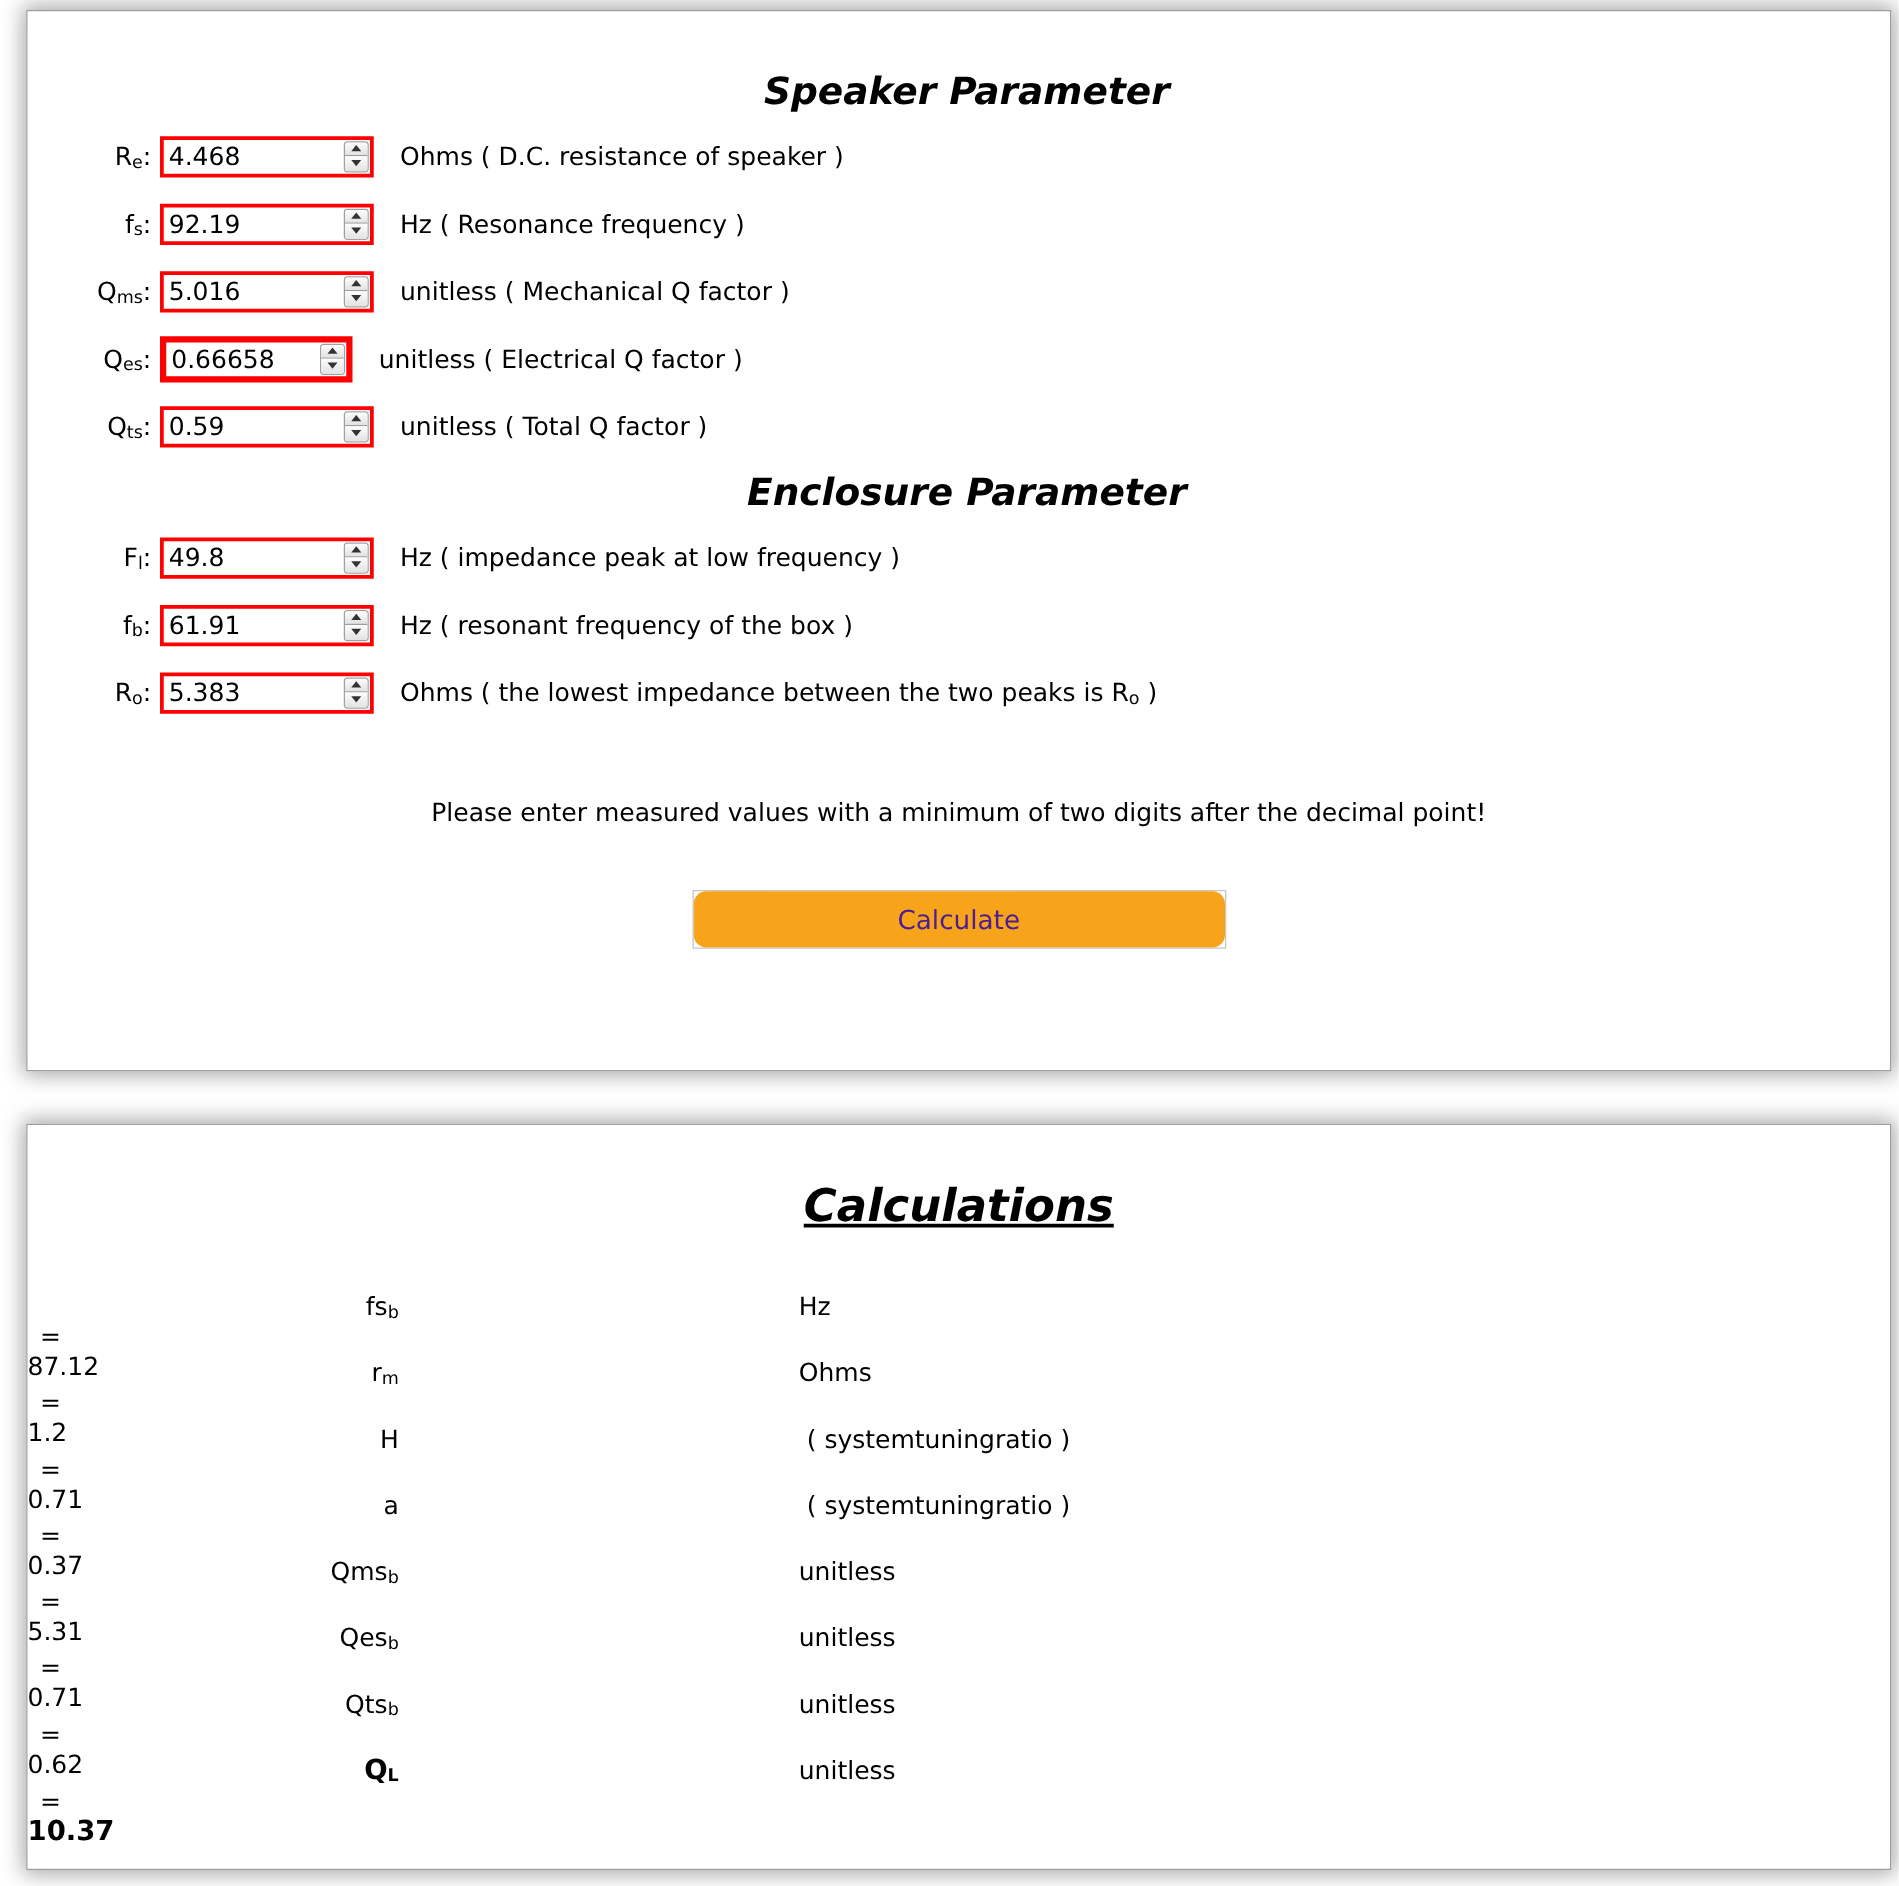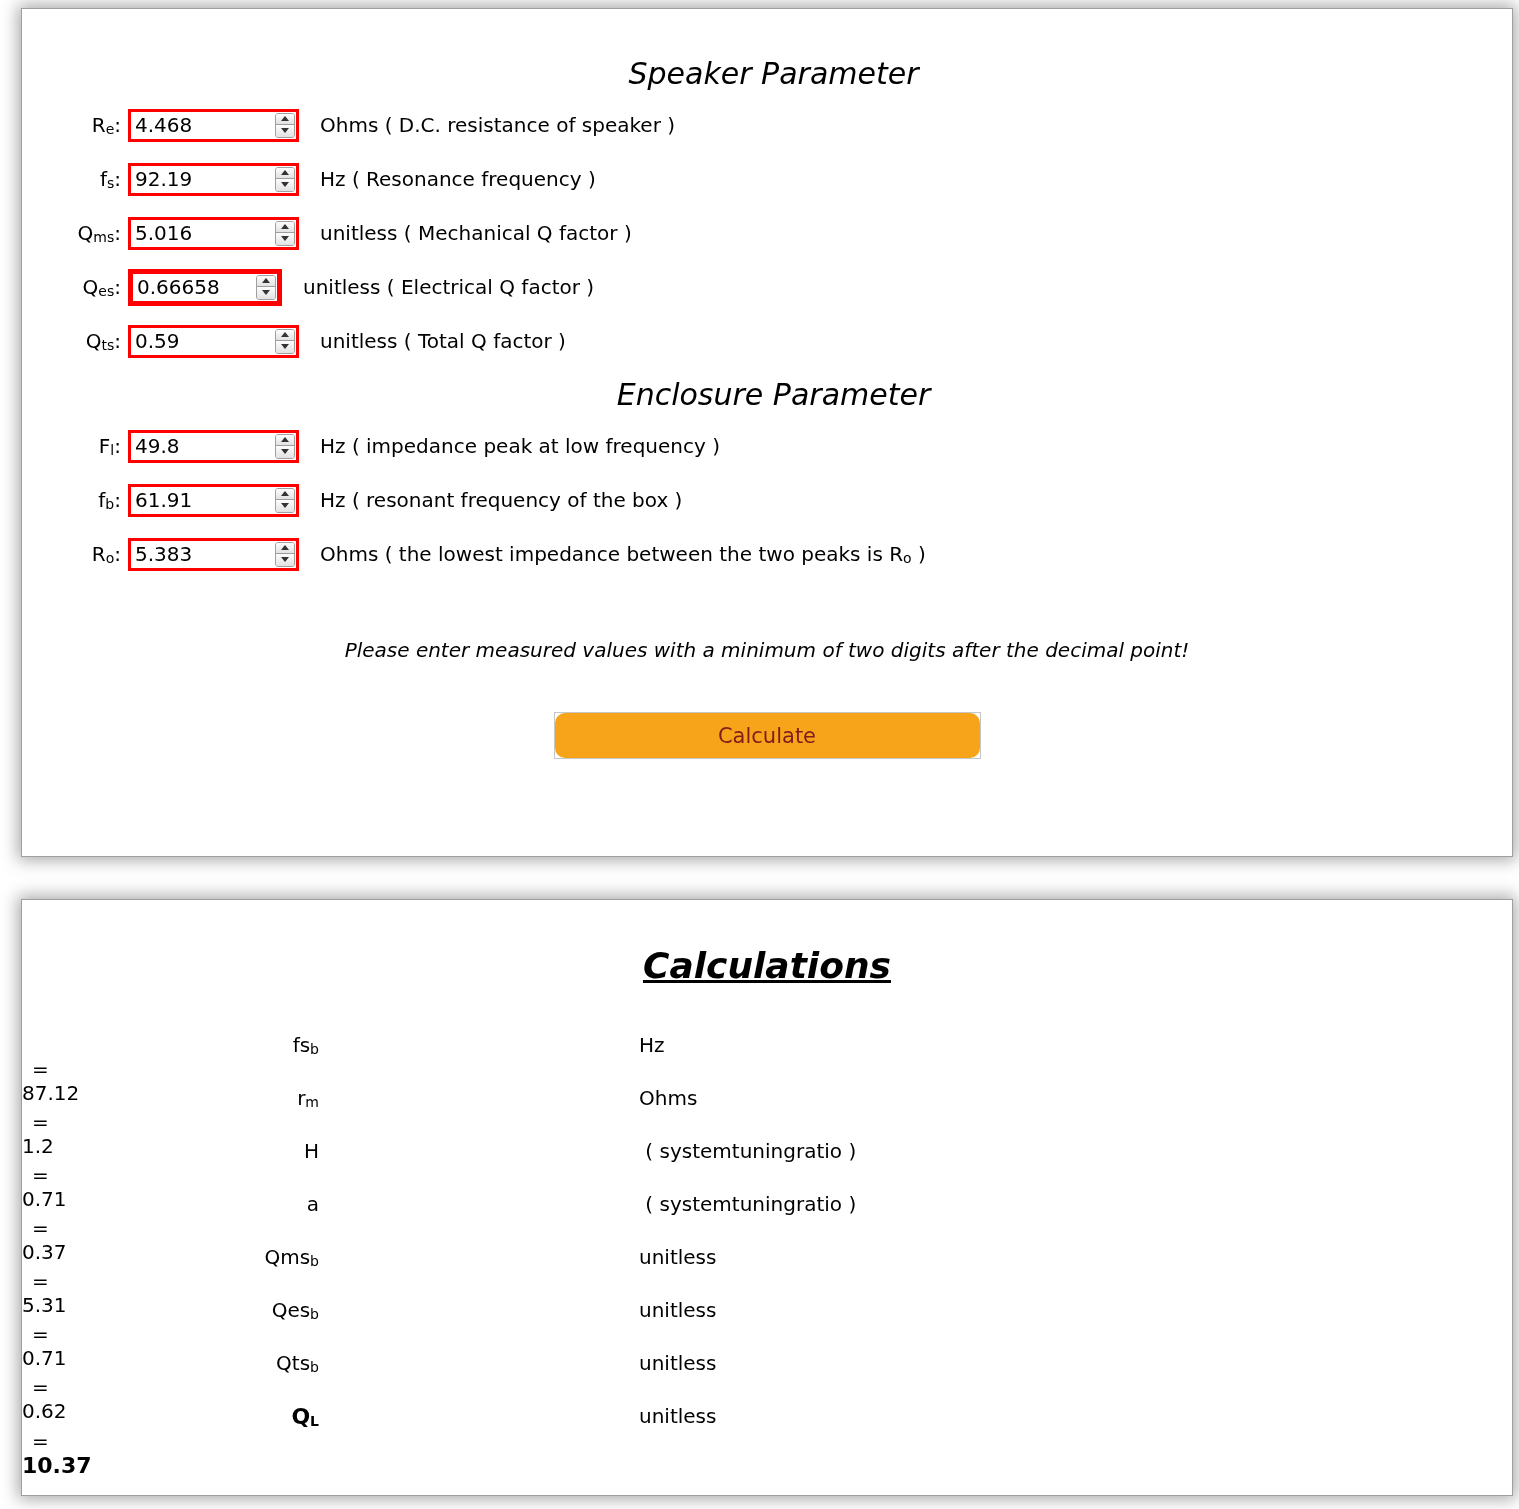--- a/index.html
+++ b/index.html
@@ -19,21 +19,21 @@
     border:1px solid #9f9f9f;
     box-shadow:0 0 16px 3px rgba(0,0,0,0.35);
     box-sizing:border-box;
   }
   #panel-top{top:8px;height:849px;}
   #panel-bottom{top:899px;height:597px;}
 
   .section-title{
     text-align:center;
     font-size:30px;
-    font-weight:normal;
+    font-weight:bold;
     font-style:italic;
     line-height:38px;
     margin:0;
     padding-left:13px;
   }
   #speaker-title{margin-top:46px;}
   #enclosure-title{margin-top:8px;}
 
   .rows{margin-top:5px;}
   .prow{
@@ -108,39 +108,38 @@
   .spin-btn.up{border-bottom:1px solid #9d9d9d;}
   .tri-up{width:0;height:0;border-left:4px solid transparent;border-right:4px solid transparent;border-bottom:5px solid #333;}
   .tri-down{width:0;height:0;border-left:4px solid transparent;border-right:4px solid transparent;border-top:5px solid #333;}
   .pdesc{
     padding-left:21px;
     white-space:nowrap;
   }
 
   .note{
     text-align:center;
-    font-style:italic;
     font-size:20px;
     margin-top:57px;
   }
 
   .btn-outline{
     width:425px;
     margin:50px auto 0;
     border:1px solid #c6c6c6;
     background:#fff;
   }
   .calc-btn{
     display:block;
     width:100%;
     height:45px;
     border:0;
     border-radius:10px;
     background:#f8a41a;
-    color:#7f1d1d;
+    color:#4c1d95;
     font-family:inherit;
     font-size:21px;
     cursor:pointer;
   }
 
   #calc-title-wrap{margin-top:46px;text-align:center;}
   #calc-title-wrap span{
     font-size:36px;
     font-weight:bold;
     font-style:italic;

